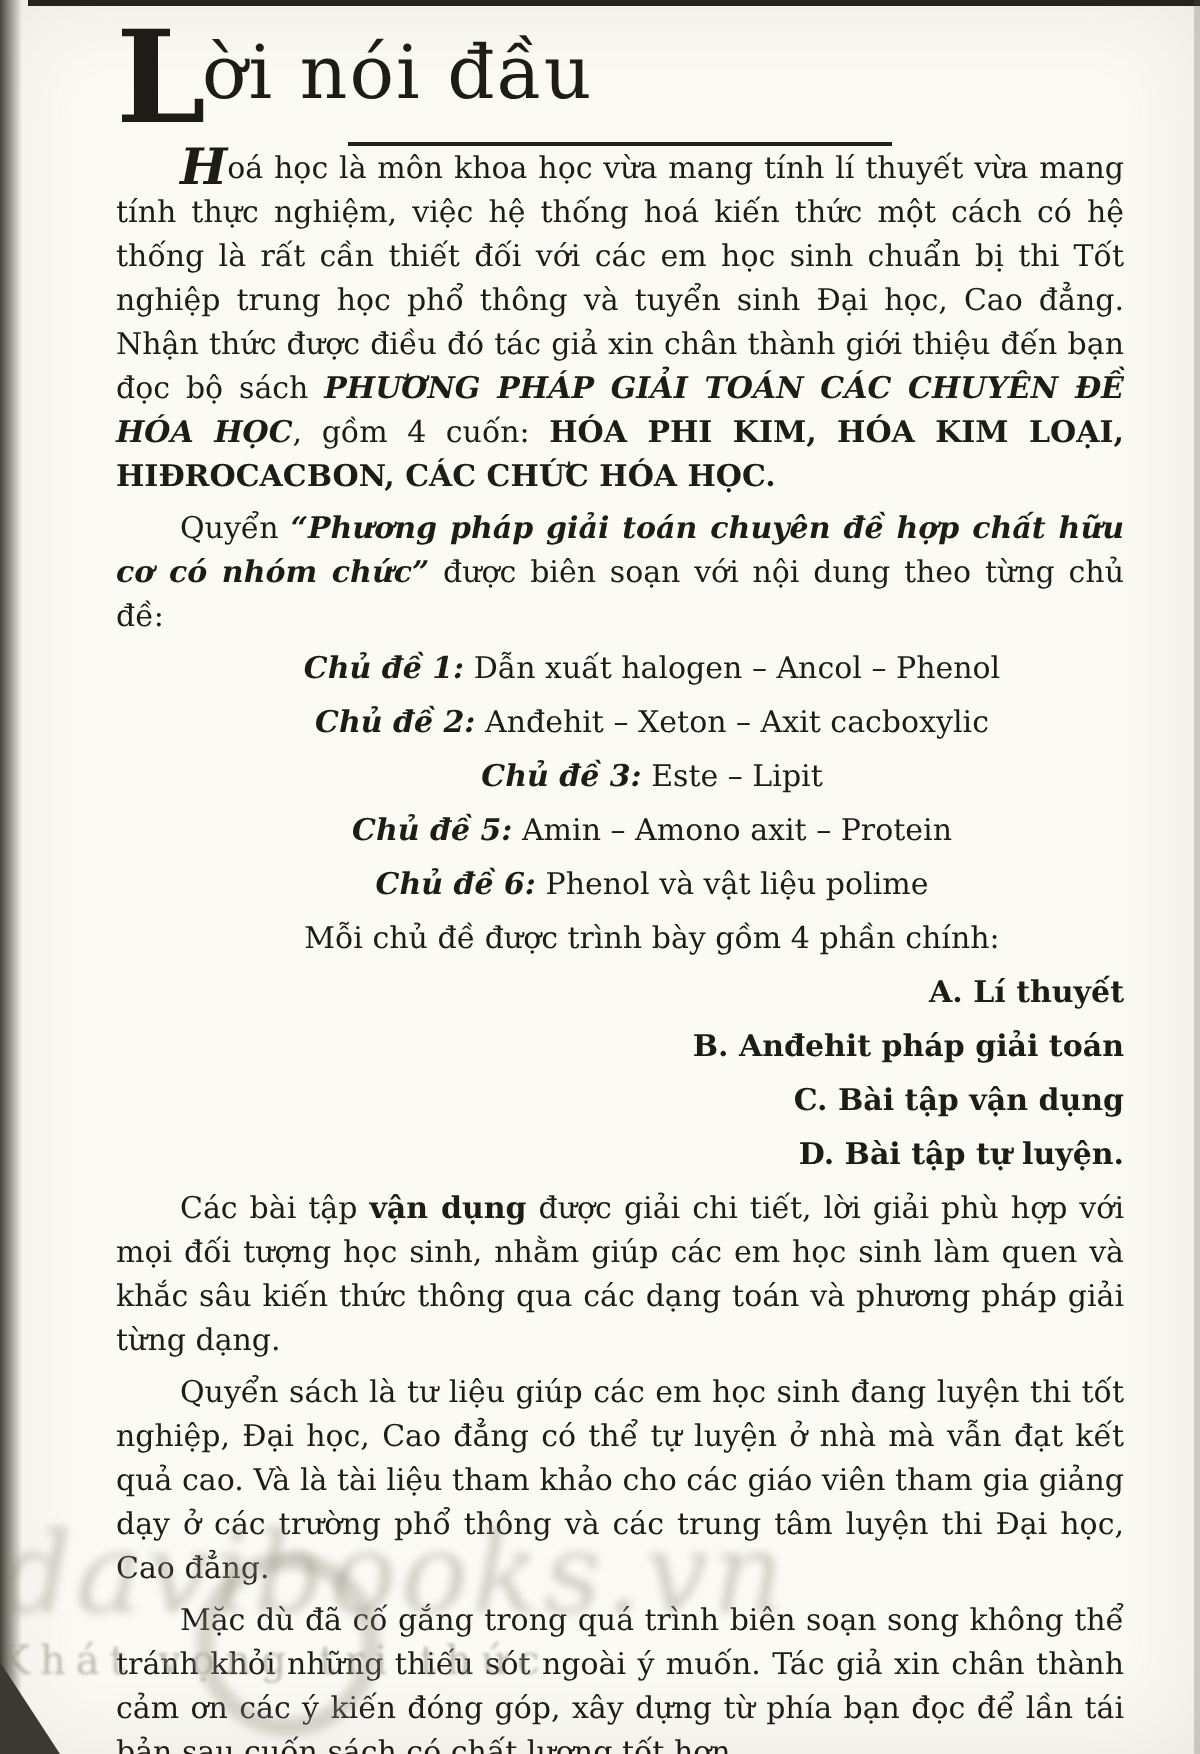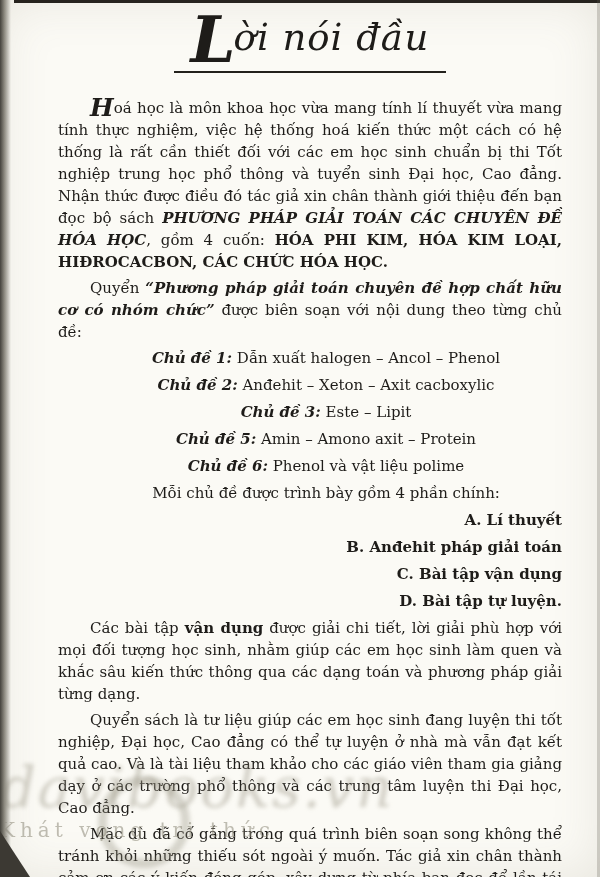--- a/index.html
+++ b/index.html
@@ -18,21 +18,21 @@
     box-shadow:inset 0 0 50px rgba(120,112,95,0.14);
   }
   
   .edge-left{position:absolute;left:0;top:0;bottom:0;width:11px;
     background:linear-gradient(90deg,#44423c 0%,#8d8a80 40%,rgba(185,182,172,0) 100%);}
   .edge-top{position:absolute;left:14px;right:0;top:0;height:3px;background:#26231e;}
   .edge-right{position:absolute;right:0;top:0;bottom:0;width:3px;background:rgba(90,86,76,0.25);}
   .corner-bl{position:absolute;left:0;bottom:0;width:30px;height:46px;background:#3c3933;
     clip-path:polygon(0 0,0 100%,100% 100%);}
   
-  .title-wrap{text-align:center;margin:2px 0 24px;font-style:italic;}
+  .title-wrap{text-align:left;margin:2px 0 0;}
   .title-drop{font-size:64px;font-weight:bold;line-height:0.8;vertical-align:-12px;letter-spacing:-2px;}
   .title-rest{font-size:37px;letter-spacing:1px;}
   .title-line{width:272px;height:2px;background:#23211c;margin:6px auto 0;}
   
   .body-content{font-size:15px;line-height:22px;}
   .blk{margin:0 0 4px;}
   .blk-p{text-align:justify;text-indent:32px;}
   .blk-l1{text-align:center;padding-left:32px;margin-bottom:5px;}
   .blk-l2{text-align:right;padding-left:63px;margin-bottom:5px;}
   .seg-b{font-weight:bold;}

